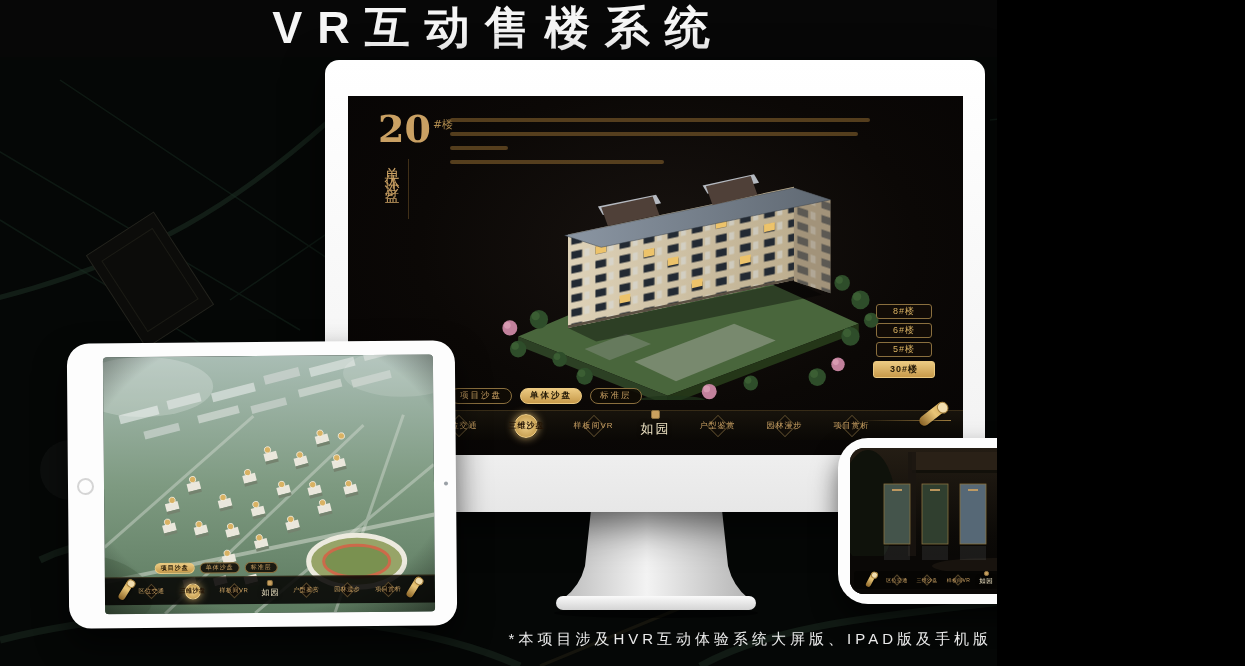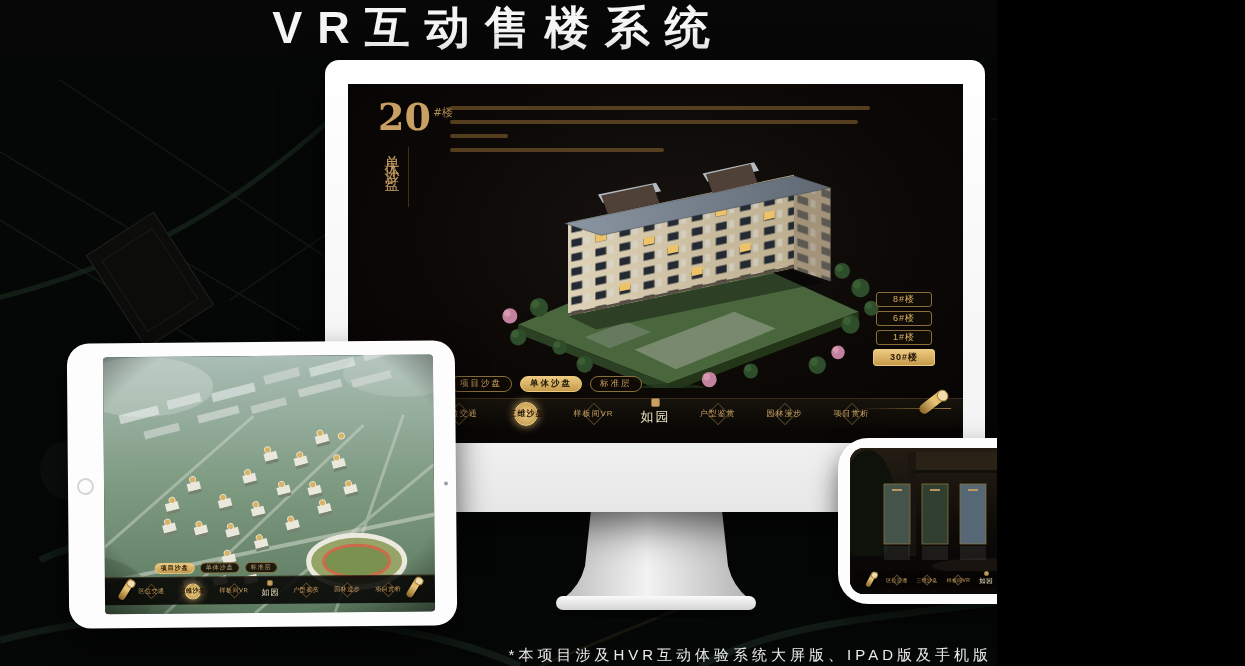--- a/index.html
+++ b/index.html
@@ -13,21 +13,21 @@
 
   
   .title{position:absolute;left:0;right:0;top:0;height:57px;line-height:56px;
          text-align:center;color:#f5f5f5;font-size:45px;font-weight:bold;
          letter-spacing:15px;z-index:2;white-space:nowrap;}
 
   
   .monitor{position:absolute;left:325px;top:60px;width:660px;height:452px;
            background:linear-gradient(180deg,#ffffff 0%,#f4f4f4 78%,#e7e7e7 100%);
            border-radius:14px;box-shadow:0 12px 40px rgba(0,0,0,.65);z-index:5;}
-  .mon-screen{position:absolute;left:23px;top:24px;width:615px;height:359px;
+  .mon-screen{position:absolute;left:23px;top:36px;width:615px;height:359px;
               background:radial-gradient(ellipse at 52% 42%, #181310 0%, #0b0806 55%, #060404 100%);
               overflow:hidden;}
   .stand{position:absolute;left:550px;top:510px;width:212px;height:110px;z-index:4;}
 
   
   .mon-heading{position:absolute;left:30px;top:14px;color:#c9a063;}
   .num-row{display:flex;align-items:flex-start;font-family:"DejaVu Serif",serif;}
   .num{font-size:38px;line-height:38px;font-weight:bold;color:#c9a063;}
   .unit{font-size:11px;margin-top:7px;margin-left:2px;color:#b08c4f;}
   .sub-wrap{display:flex;margin-top:7px;margin-left:4px;}
@@ -128,21 +128,21 @@
   .xs .nav-item{min-width:20px;height:14px;}
   .xs .diamond{width:8px;height:8px;}
   .xs .nav-item.active .diamond{width:17px;height:10px;border-radius:50%;}
   .xs .nv-label{font-size:5px;letter-spacing:.3px;}
   .xs .seal{width:5px;height:5px;}
   .xs .brand-name{font-size:6.5px;letter-spacing:.5px;}
   .p-scroll-l{font-size:5px;left:9px;top:6px;transform:rotate(-62deg);}
   .p-scroll-r{font-size:5px;right:9px;top:6px;transform:rotate(-62deg);}
 
   
-  .footnote{position:absolute;right:5px;bottom:1px;color:#eaeaea;font-size:15px;
+  .footnote{position:absolute;right:5px;bottom:17px;color:#eaeaea;font-size:15px;
             letter-spacing:4px;z-index:20;white-space:nowrap;}
 </style>
 </head>
 <body>
 
 <div class="stage">
 
   <svg class="bg" width="1245" height="666" viewBox="0 0 1245 666">
     <rect width="1245" height="666" fill="#050706"></rect>
     <rect width="1245" height="57" fill="#070707"></rect>
@@ -285,21 +285,21 @@
       <div class="mon-para">
         <i class="tl w1"></i>
           <i class="tl w2"></i>
           <i class="tl w3"></i>
           <i class="tl w4"></i>
       </div>
 
       <div class="floor-btns">
         <div class="floor-btn">8#楼</div>
         <div class="floor-btn">6#楼</div>
-        <div class="floor-btn">1#楼</div>
+        <div class="floor-btn">5#楼</div>
         <div class="floor-btn active">30#楼</div>
       </div>
 
       <div class="subtabs mon-subtabs">
         <div class="pill">项目沙盘</div>
         <div class="pill active">单体沙盘</div>
         <div class="pill">标准层</div>
       </div>
 
       <div class="navbar mon-nav">

